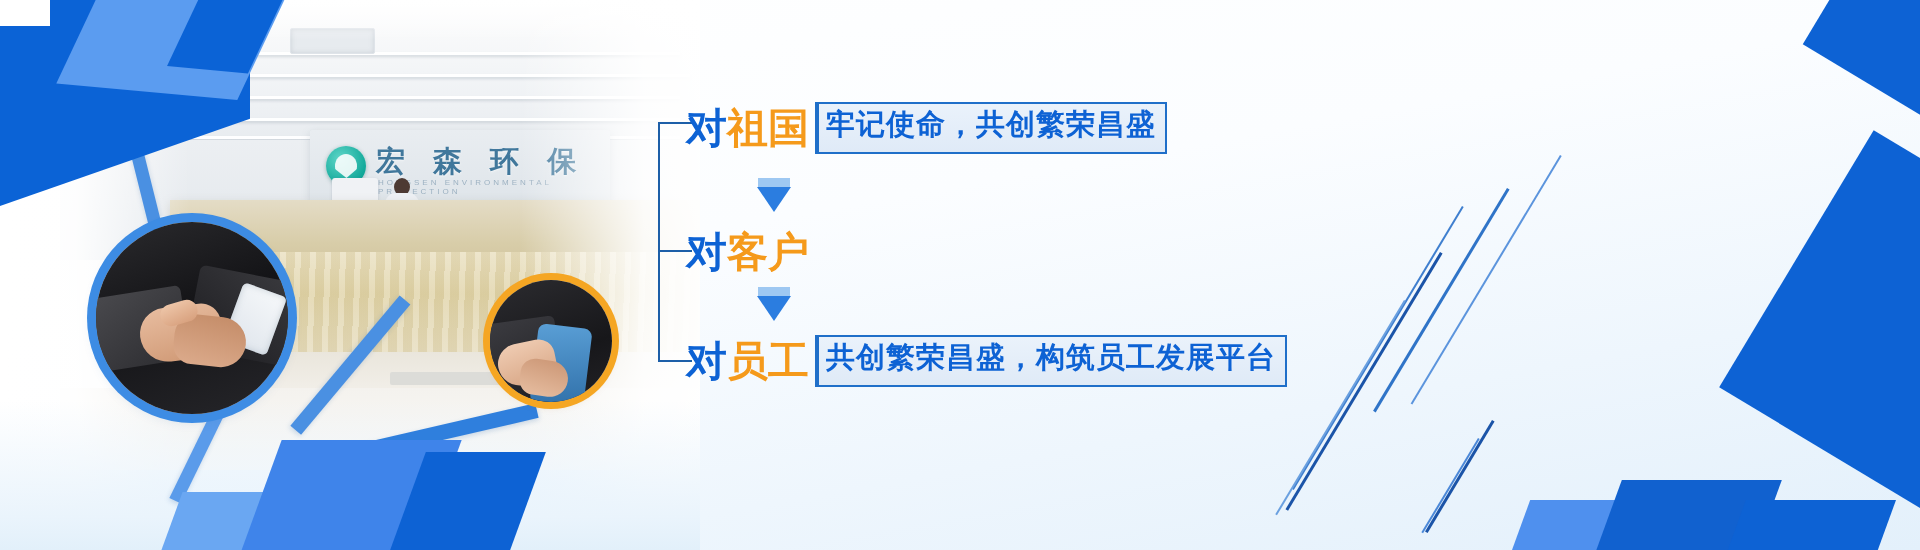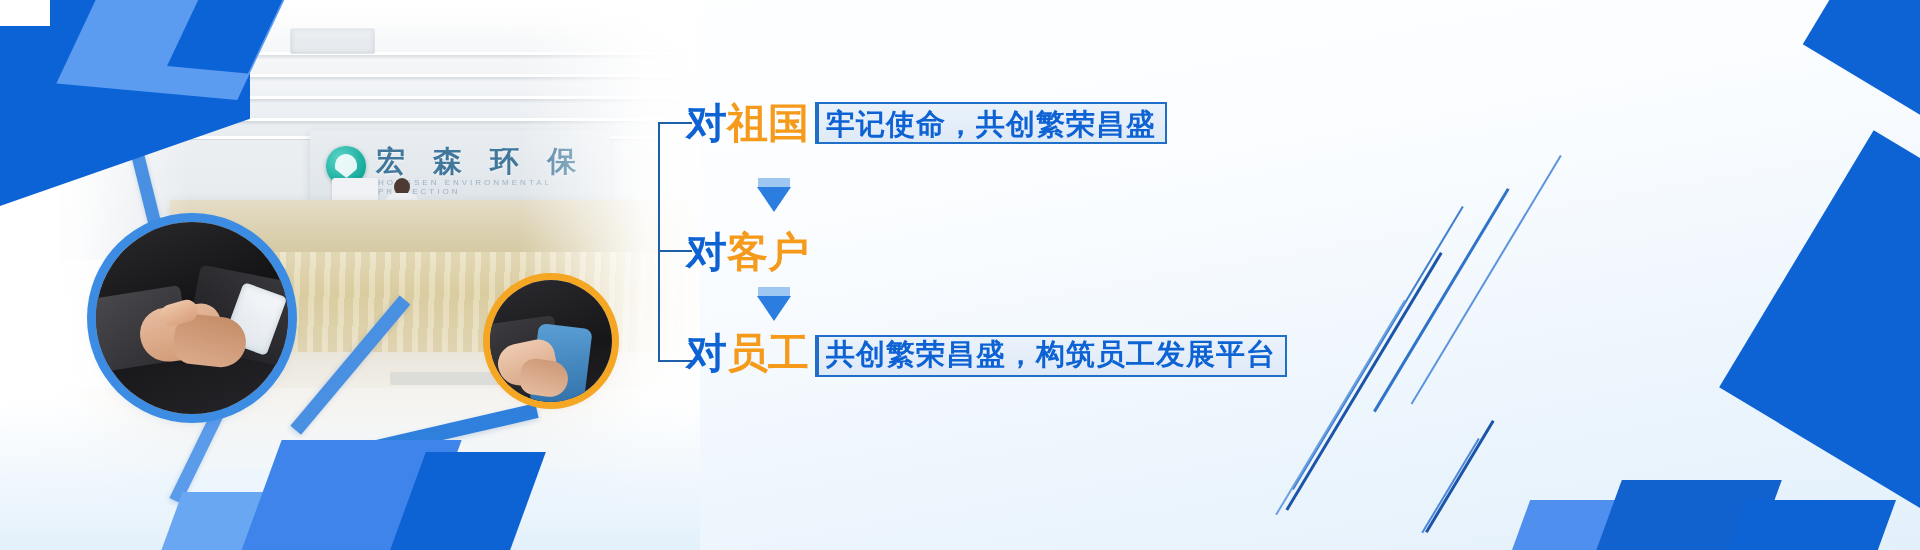--- a/index.html
+++ b/index.html
@@ -309,34 +309,34 @@
     position:absolute; left:8px; top:112px; width:2px; height:240px;
     background:#1d5fa8;
   }
   .brace-tick {
     position:absolute; width:34px; height:2px; background:#1d5fa8;
   }
 
   .row { position:absolute; left:36px; display:flex; align-items:center; }
   .row-1 { top:92px; }
   .row-2 { top:222px; }
-  .row-3 { top:325px;font-family:Liberation Mono, monospace; }
+  .row-3 { top:325px; }
 
   .lead {
     font-size:41px; font-weight:700; line-height:1;
     letter-spacing:0px; white-space:nowrap;
   }
   .lead .c-blue { color:#0d62d4; }
   .lead .c-orange { color:#f59a1b; }
 
   .slogan {
     margin-left:6px;
     border:2px solid #1f6fc9;
     background:linear-gradient(180deg,#eaf2fb,#dfeaf7);
-    padding:5px 9px 3px;
+    padding:5px 9px 13px;
     font-size:29px; font-weight:700; color:#0d62d4;
     white-space:nowrap; letter-spacing:1px;
     line-height:1.05;
     position:relative;
   }
   .slogan::before{
     content:""; position:absolute; left:-2px; top:-2px; bottom:-2px; width:4px;
     background:#1f6fc9;
   }
 

